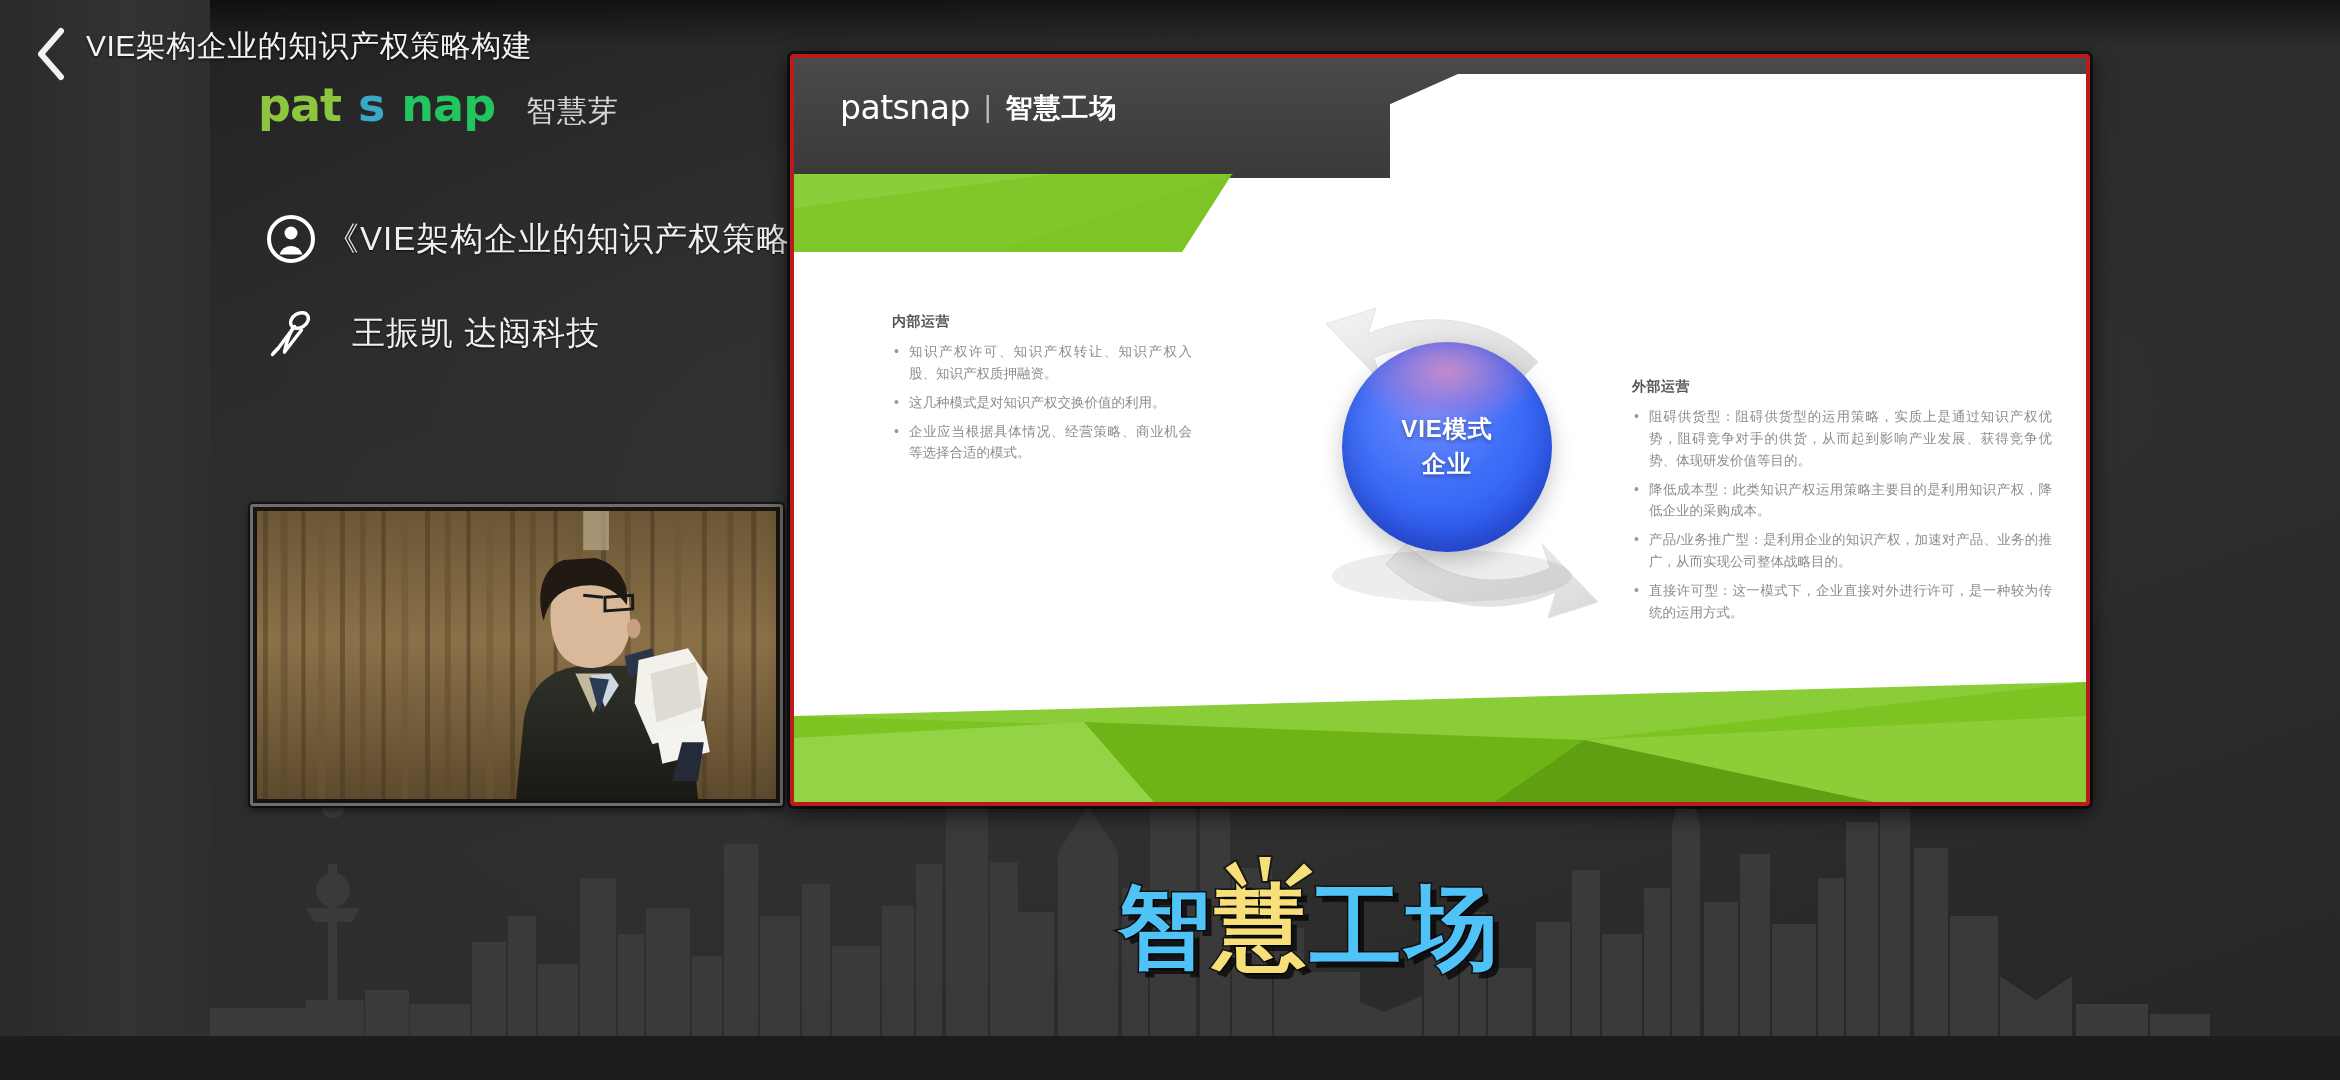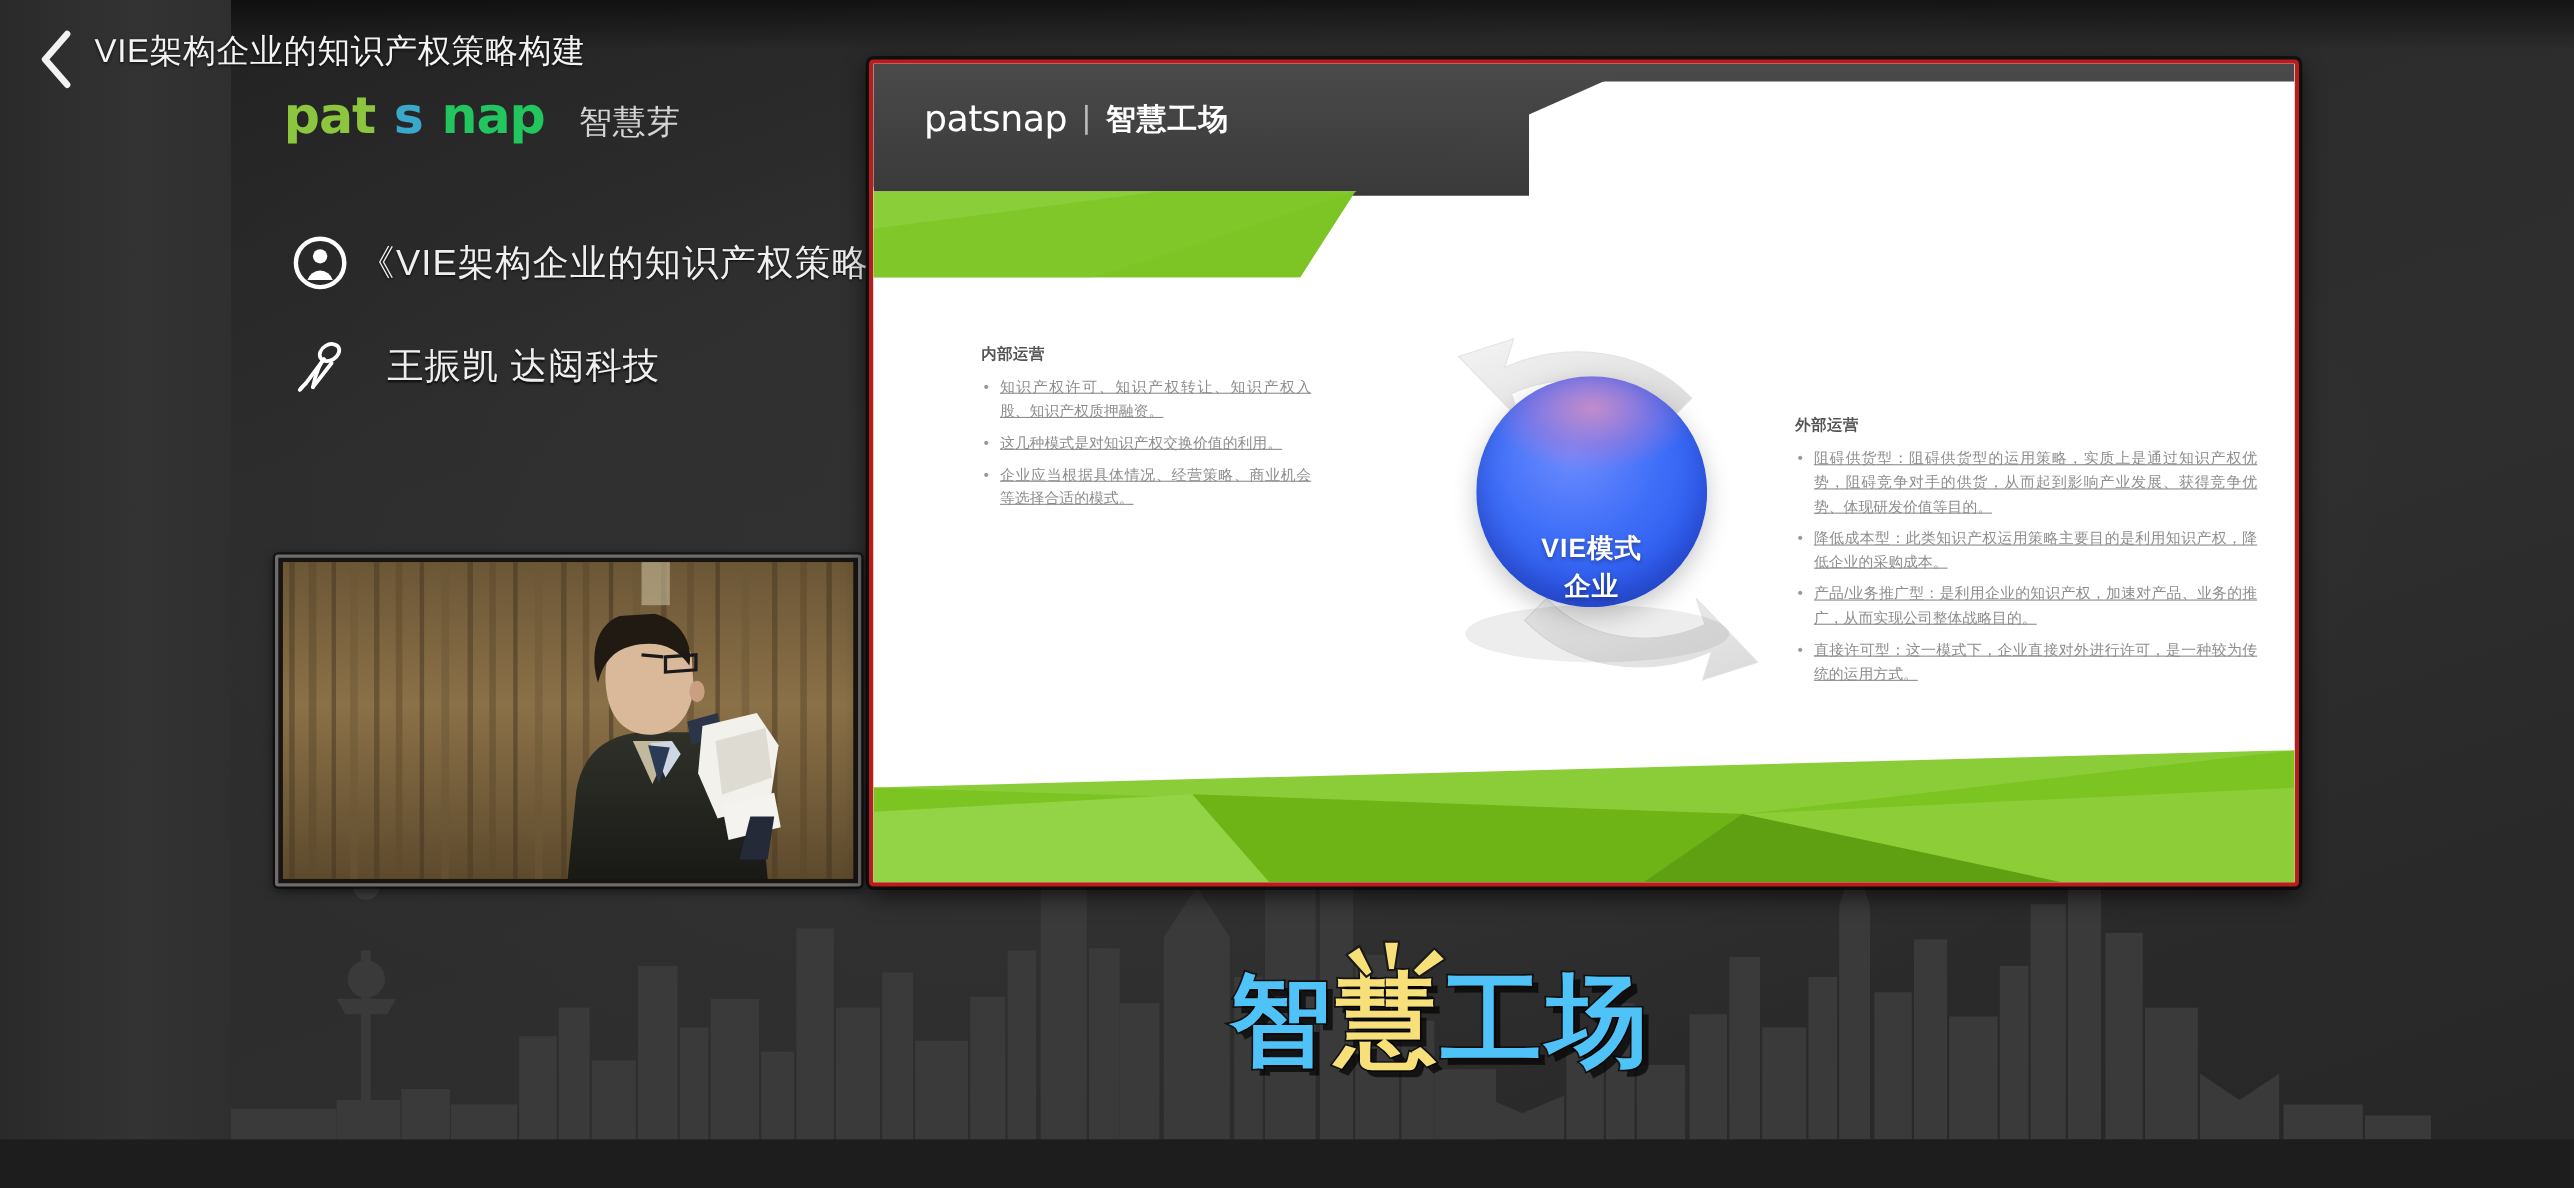--- a/index.html
+++ b/index.html
@@ -153,42 +153,42 @@
   .col-external {
     position:absolute; left:838px; top:320px; width:420px; z-index:6;
   }
   .col-heading {
     font-size:14px; font-weight:bold; color:#555555; margin-bottom:10px;
     letter-spacing:0.5px;
   }
   .bullet-list { list-style:none; }
   .bullet-list li {
     position:relative; padding-left:17px; margin-bottom:7px;
-    font-size:13.5px; line-height:1.62; color:#8d8d8d; text-align:justify;text-decoration:underline;
+    font-size:13.5px; line-height:1.62; color:#8d8d8d; text-align:justify;
   }
   .bullet-list li::before {
     content:"•"; position:absolute; left:2px; top:-1px;
     color:#9a9a9a; font-size:14px;
   }
 
   
   .circle-wrap {
     position:absolute; left:462px; top:208px; width:400px; height:400px; z-index:6;
   }
   .circle-ball {
     position:absolute; left:86px; top:76px; width:210px; height:210px;
     border-radius:50%;
     background:
       radial-gradient(ellipse 62% 38% at 50% 14%, rgba(200,140,200,0.95) 0%, rgba(160,120,215,0.55) 42%, rgba(60,110,250,0) 72%),
       radial-gradient(circle at 42% 32%, #6f8cff 0%, #3f6ff8 42%, #2f5df0 70%, #2a52dd 100%);
     box-shadow:0 8px 22px rgba(0,0,0,0.22), inset 0 -14px 26px rgba(20,30,120,0.35);
   }
   .circle-label {
     position:absolute; left:86px; top:76px; width:210px; height:210px;
-    display:flex; flex-direction:column; align-items:center; justify-content:flex-end;
+    display:flex; flex-direction:column; align-items:center; justify-content:center;
     color:#ffffff; font-weight:bold; font-size:24px; line-height:1.45;
     text-shadow:0 2px 4px rgba(0,0,0,0.35); letter-spacing:1px;
   }
 
   
   .bottom-logo {
     position:absolute; left:1118px; top:866px;
     z-index:30; white-space:nowrap;
     font-size:92px; font-weight:bold; letter-spacing:4px;
     font-family:"DejaVu Sans","Liberation Sans",sans-serif;

